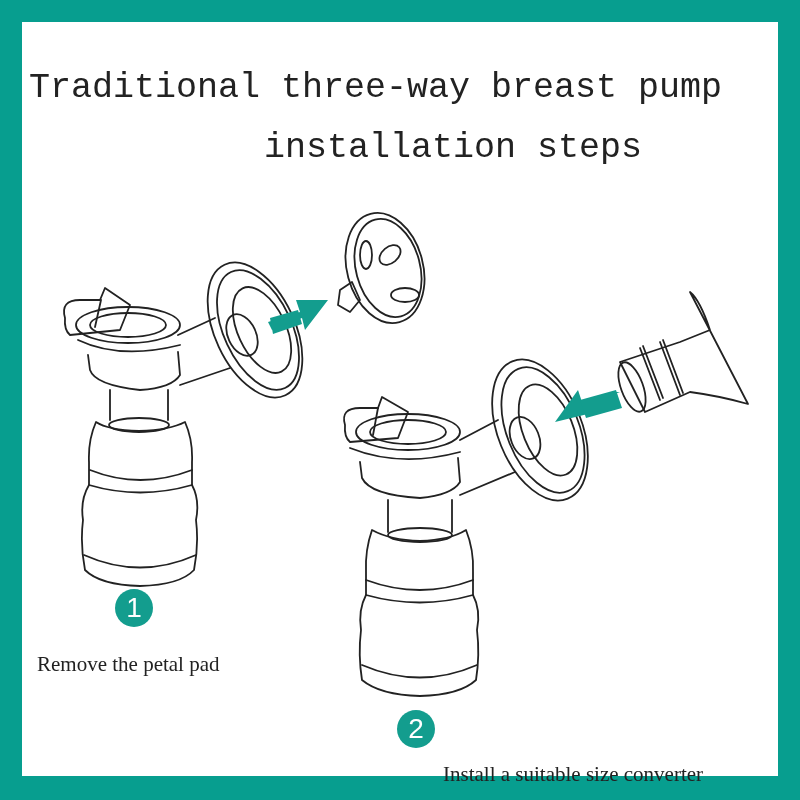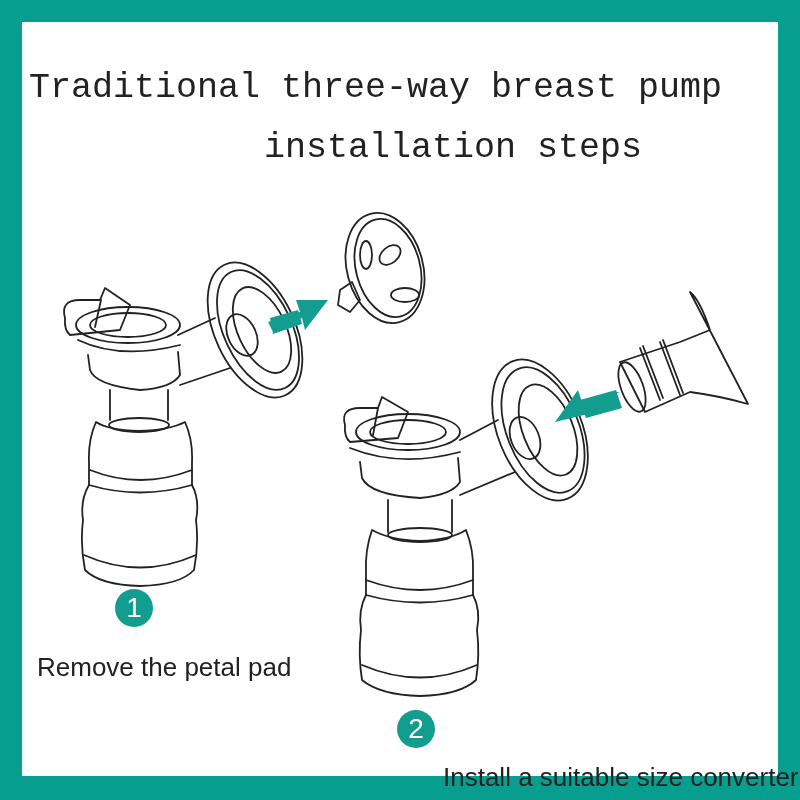--- a/index.html
+++ b/index.html
@@ -5,21 +5,21 @@
   html, body { margin: 0; padding: 0; }
   body { width: 800px; height: 800px; background: #079e8f; position: relative; overflow: hidden; font-family: "Liberation Sans", sans-serif; }
   .panel { position: absolute; left: 22px; top: 22px; width: 756px; height: 754px; background: #ffffff; }
   .title { position: absolute; left: 0; width: 800px; text-align: right; color: #222; font-size: 35px; font-family: Liberation Mono, monospace; }
   .t1 { top: 68px; left: 22px; width: 700px; }
   .t2 { top: 128px; left: 22px; width: 760px; margin-left: -140px; }
   .art { position: absolute; left: 0; top: 0; width: 800px; height: 800px; }
   .badge { position: absolute; width: 38px; height: 38px; border-radius: 50%; background: #139d8e; color: #fff; font-size: 28px; line-height: 38px; text-align: center; font-family: "Liberation Sans", sans-serif; }
   .b1 { left: 115px; top: 589px; }
   .b2 { left: 397px; top: 710px; }
-  .cap { position: absolute; color: #222; font-size: 26px; font-family: Liberation Sans, sans-serif; white-space: nowrap; }
+  .cap { position: absolute; color: #222; font-size: 21px; font-family: Liberation Serif, serif; white-space: nowrap; }
   .c1 { left: 37px; top: 652px; }
   .c2 { left: 443px; top: 718px; margin-top: 44px; }
 </style>
 </head>
 <body>
 
 <div class="panel"></div>
 
 <div class="title t1">Traditional three-way breast pump</div>
 <div class="title t2">installation steps</div>

